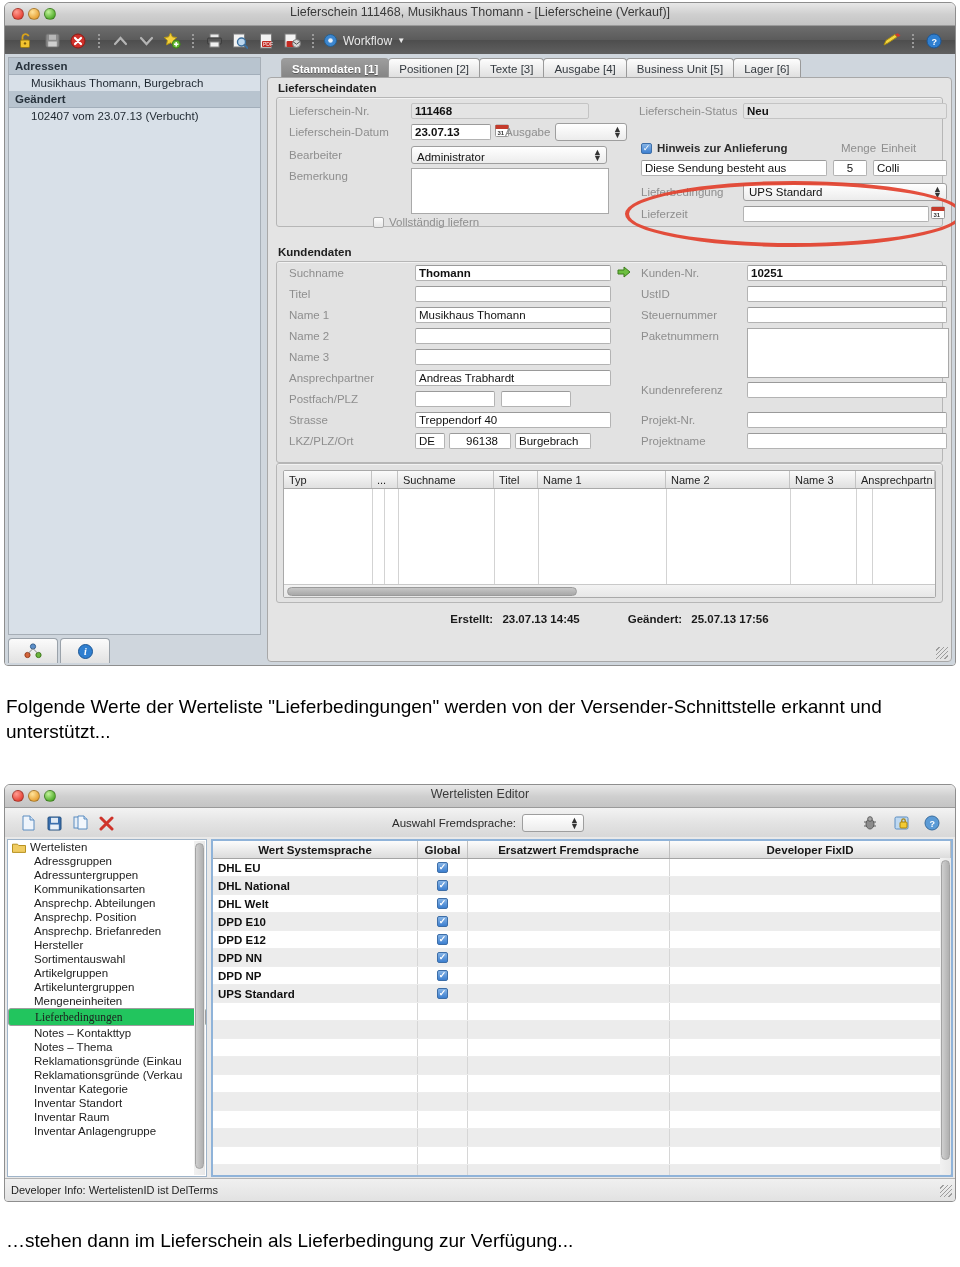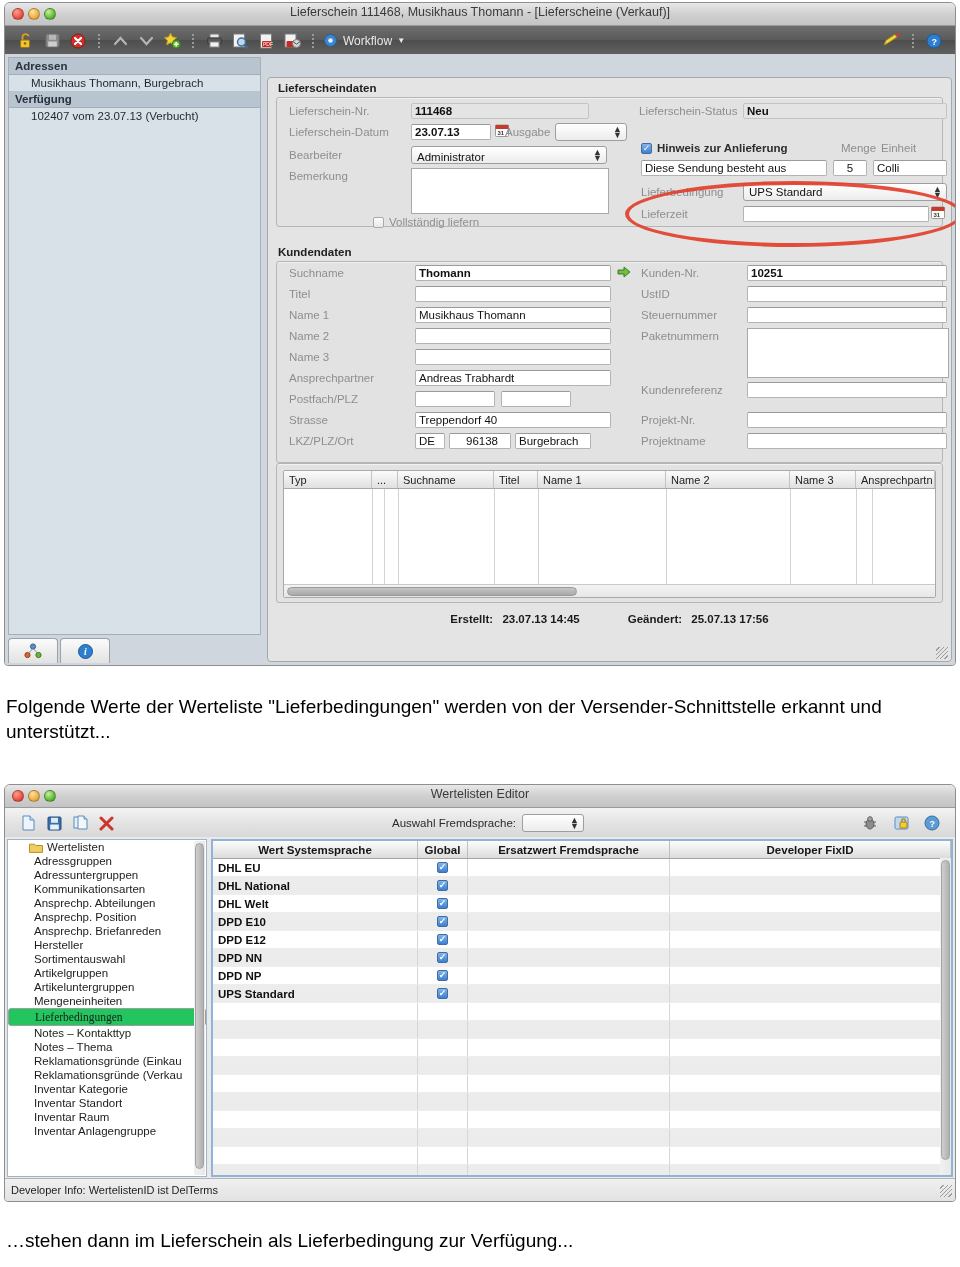--- a/index.html
+++ b/index.html
@@ -244,21 +244,21 @@
             <text x="5.5" y="11.6" font-size="9" fill="#fff" font-family="Liberation Sans" font-weight="bold">?</text>
           </svg>
       </span>
     </div>
 
     <div class="w1body">
 
       <div class="w1sidebar">
         <div class="sb-group">Adressen</div>
         <div class="sb-item">Musikhaus Thomann, Burgebrach</div>
-        <div class="sb-group">Verfügung</div>
+        <div class="sb-group">Geändert</div>
         <div class="sb-item">102407 vom 23.07.13 (Verbucht)</div>
       </div>
 
       <div class="sb-tabs">
         <div class="sb-tab">
           <svg width="18" height="16" viewBox="0 0 18 16">
               <circle cx="9" cy="3.5" r="2.6" fill="#5b8ec9" stroke="#35608f"></circle>
               <circle cx="3.5" cy="12" r="2.6" fill="#d4643a" stroke="#99401f"></circle>
               <circle cx="14.5" cy="12" r="2.6" fill="#6bb53c" stroke="#3f7a1d"></circle>
               <path d="M9 5.5L4.3 10.3M9 5.5l4.7 4.8" stroke="#8b8b8b" stroke-width="1"></path>
@@ -267,20 +267,28 @@
         <div class="sb-tab">
           <svg width="17" height="17" viewBox="0 0 17 17">
               <circle cx="8.5" cy="8.5" r="7" fill="#2f7fd0" stroke="#1d5795"></circle>
               <text x="7" y="12.4" font-size="10" fill="#fff" font-family="Liberation Serif" font-style="italic" font-weight="bold">i</text>
             </svg>
         </div>
       </div>
 
       <div class="w1main">
 
+        <div class="tabbar">
+          <div class="tab active">Stammdaten [1]</div>
+          <div class="tab">Positionen [2]</div>
+          <div class="tab">Texte [3]</div>
+          <div class="tab">Ausgabe [4]</div>
+          <div class="tab">Business Unit [5]</div>
+          <div class="tab">Lager [6]</div>
+        </div>
 
         <div class="panel" style="position:absolute;left:0;right:0;top:20px;bottom:0;">
 
           <div class="grp-title">Lieferscheindaten</div>
           <div class="grp" style="margin:0 8px;height:128px;position:relative;">
 
             <div class="lbl" style="position:absolute;left:12px;top:7px;">Lieferschein-Nr.</div>
             <div class="fld ro" style="position:absolute;left:134px;top:5px;width:178px;">111468</div>
 
             <div class="lbl" style="position:absolute;left:12px;top:28px;">Lieferschein-Datum</div>
@@ -518,21 +526,21 @@
         <svg width="16" height="16" viewBox="0 0 16 16">
             <circle cx="8" cy="8" r="7" fill="#5b9bd6" stroke="#3a6d9e"></circle>
             <text x="5.5" y="11.6" font-size="9" fill="#fff" font-family="Liberation Sans" font-weight="bold">?</text>
           </svg>
       </span>
     </div>
 
     <div class="w2body">
 
       <div class="w2tree">
-        <div class="tr-item root" style="display:flex;align-items:center;gap:4px;padding-left:21px;">
+        <div class="tr-item root" style="display:flex;align-items:center;gap:4px;padding-left:4px;">
           <span style="display:inline-flex;">
             <svg width="14" height="11" viewBox="0 0 14 11">
                 <path d="M0.5 2.2h5l1.2 1.3h6.8v6.9H0.5z" fill="#f0cc62" stroke="#b79221"></path>
               </svg>
           </span>
           <span>Wertelisten</span>
         </div>
         <div id="tree-items">
             <div class="tr-item">Adressgruppen</div>
             <div class="tr-item">Adressuntergruppen</div>

